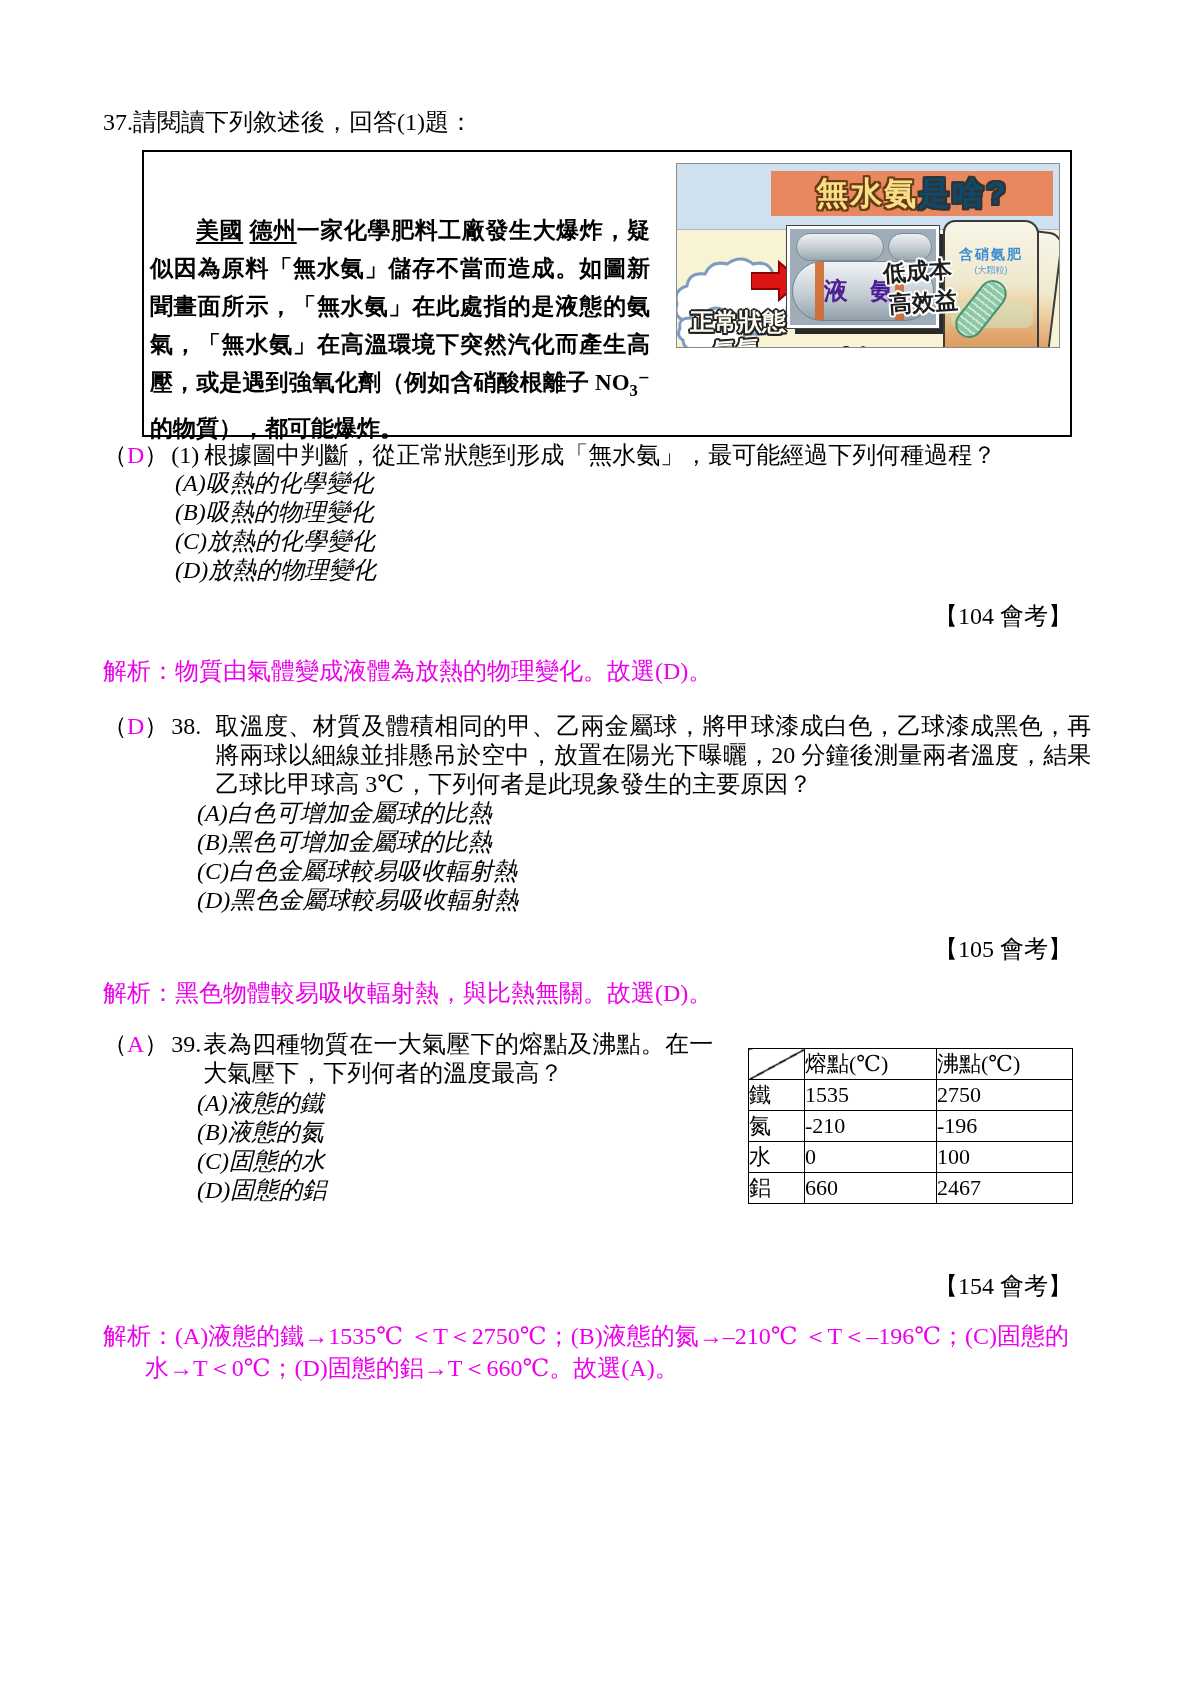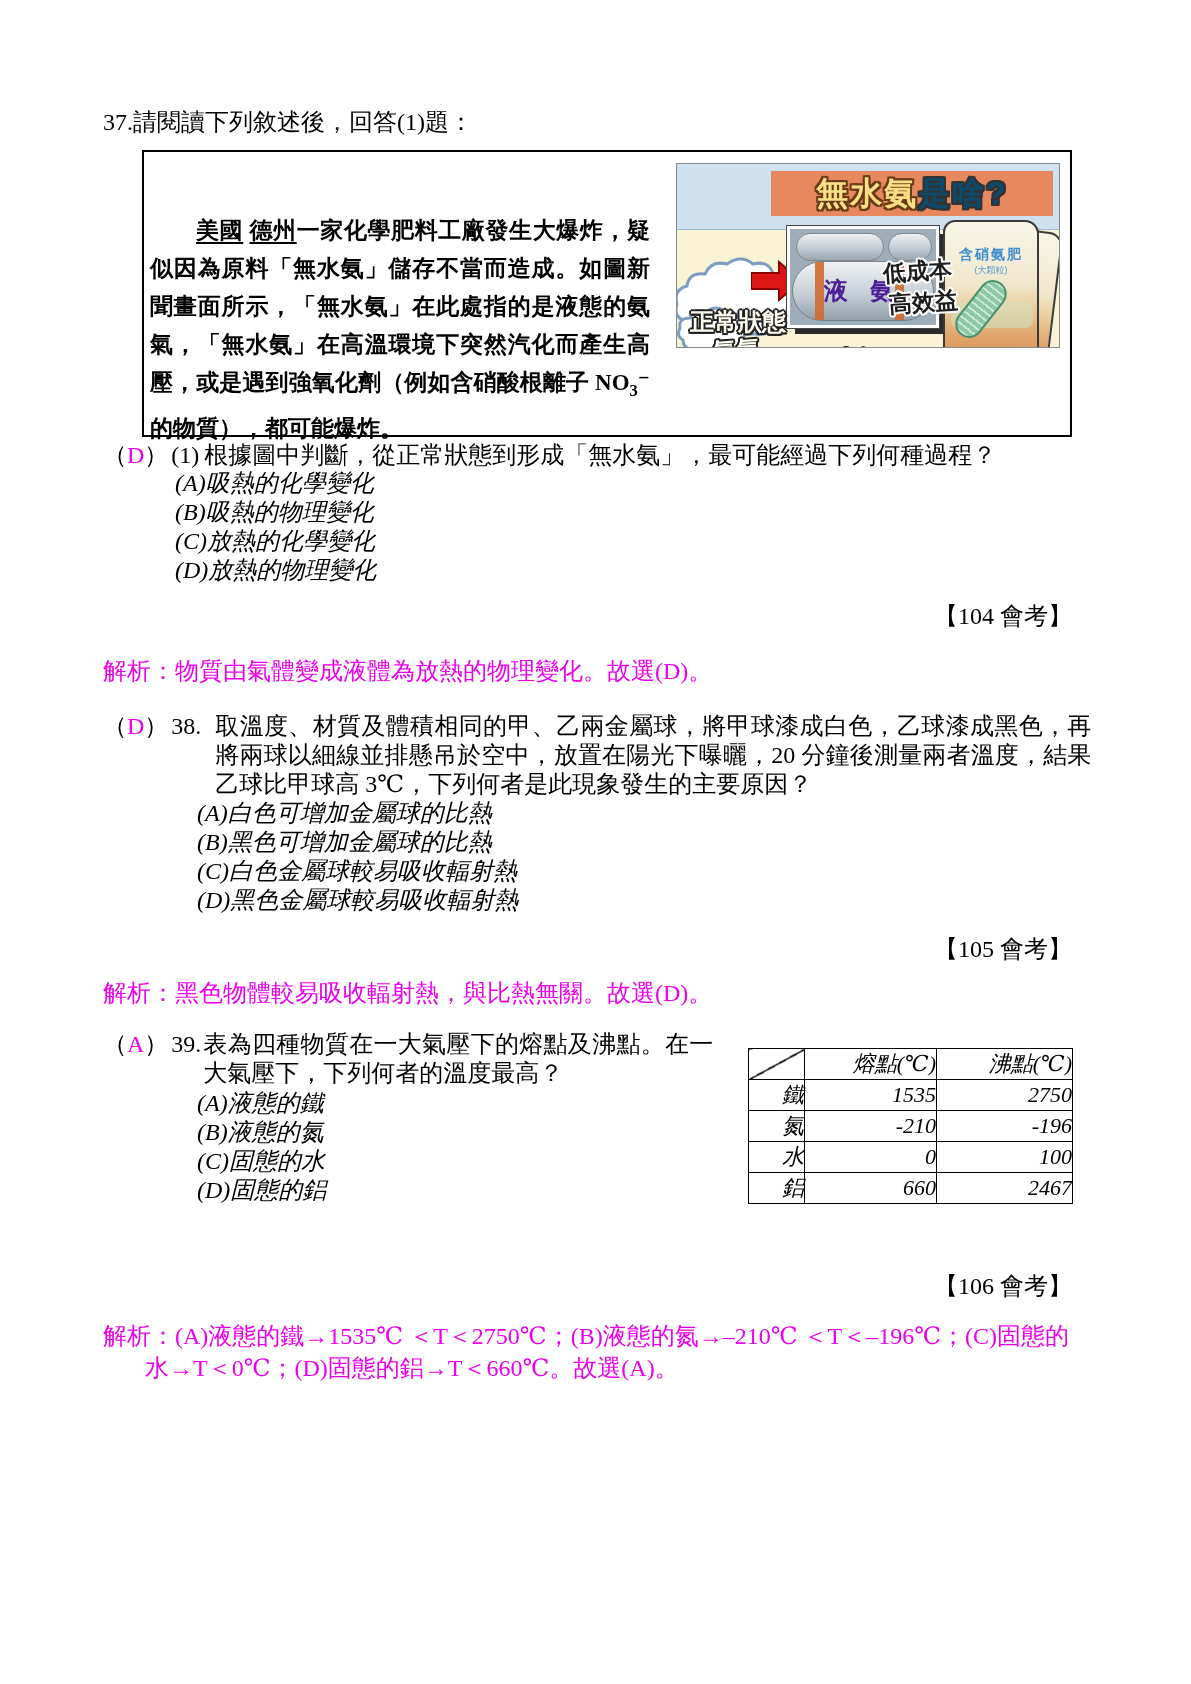--- a/index.html
+++ b/index.html
@@ -27,22 +27,22 @@
   .ans .ltr { color:#ec00ec; font-style:normal; }
   .num { white-space:nowrap; margin:0 5px 0 3px; }
   .stem { text-align:justify; }
   .opts { font-size:24px; line-height:29px;font-style:italic; }
   .src { right:119px; font-size:24px; }
   .analysis { left:103px; color:#ec00ec; font-size:24px; line-height:32px; }
   .hang { padding-left:42px; text-indent:-42px; }
 
   
   .mtable { border-collapse:collapse; }
-  .mtable td { border:1.5px solid #000; height:31px; text-align:right;
-               font-size:22px; padding:0;font-style:italic; }
+  .mtable td { border:1.5px solid #000; height:31px; text-align:left;
+               font-size:22px; padding:0; }
   .mtable td.c0 { width:56px; }
   .mtable td.c1 { width:132px; }
   .mtable td.c2 { width:136px; }
   .mtable td.diag {
     background-image: linear-gradient(to bottom right,
       transparent calc(50% - 0.8px), #000 calc(50% - 0.8px),
       #000 calc(50% + 0.8px), transparent calc(50% + 0.8px));
   }
 
   
@@ -210,16 +210,16 @@
       <td class="c2">100</td>
     </tr>
     <tr>
       <td class="c0">鋁</td>
       <td class="c1">660</td>
       <td class="c2">2467</td>
     </tr>
   </tbody>
     </table>
 
-  <div class="abs src" style="top:1270px">【106 會考】</div>
+  <div class="abs src" style="top:1270px">【154 會考】</div>
   <div class="abs analysis hang" style="top:1320px;width:978px">解析：(A)液態的鐵→1535℃ ＜T＜2750℃；(B)液態的氮→–210℃ ＜T＜–196℃；(C)固態的水→T＜0℃；(D)固態的鋁→T＜660℃。故選(A)。</div>
 
 </div>
 
 </body></html>

